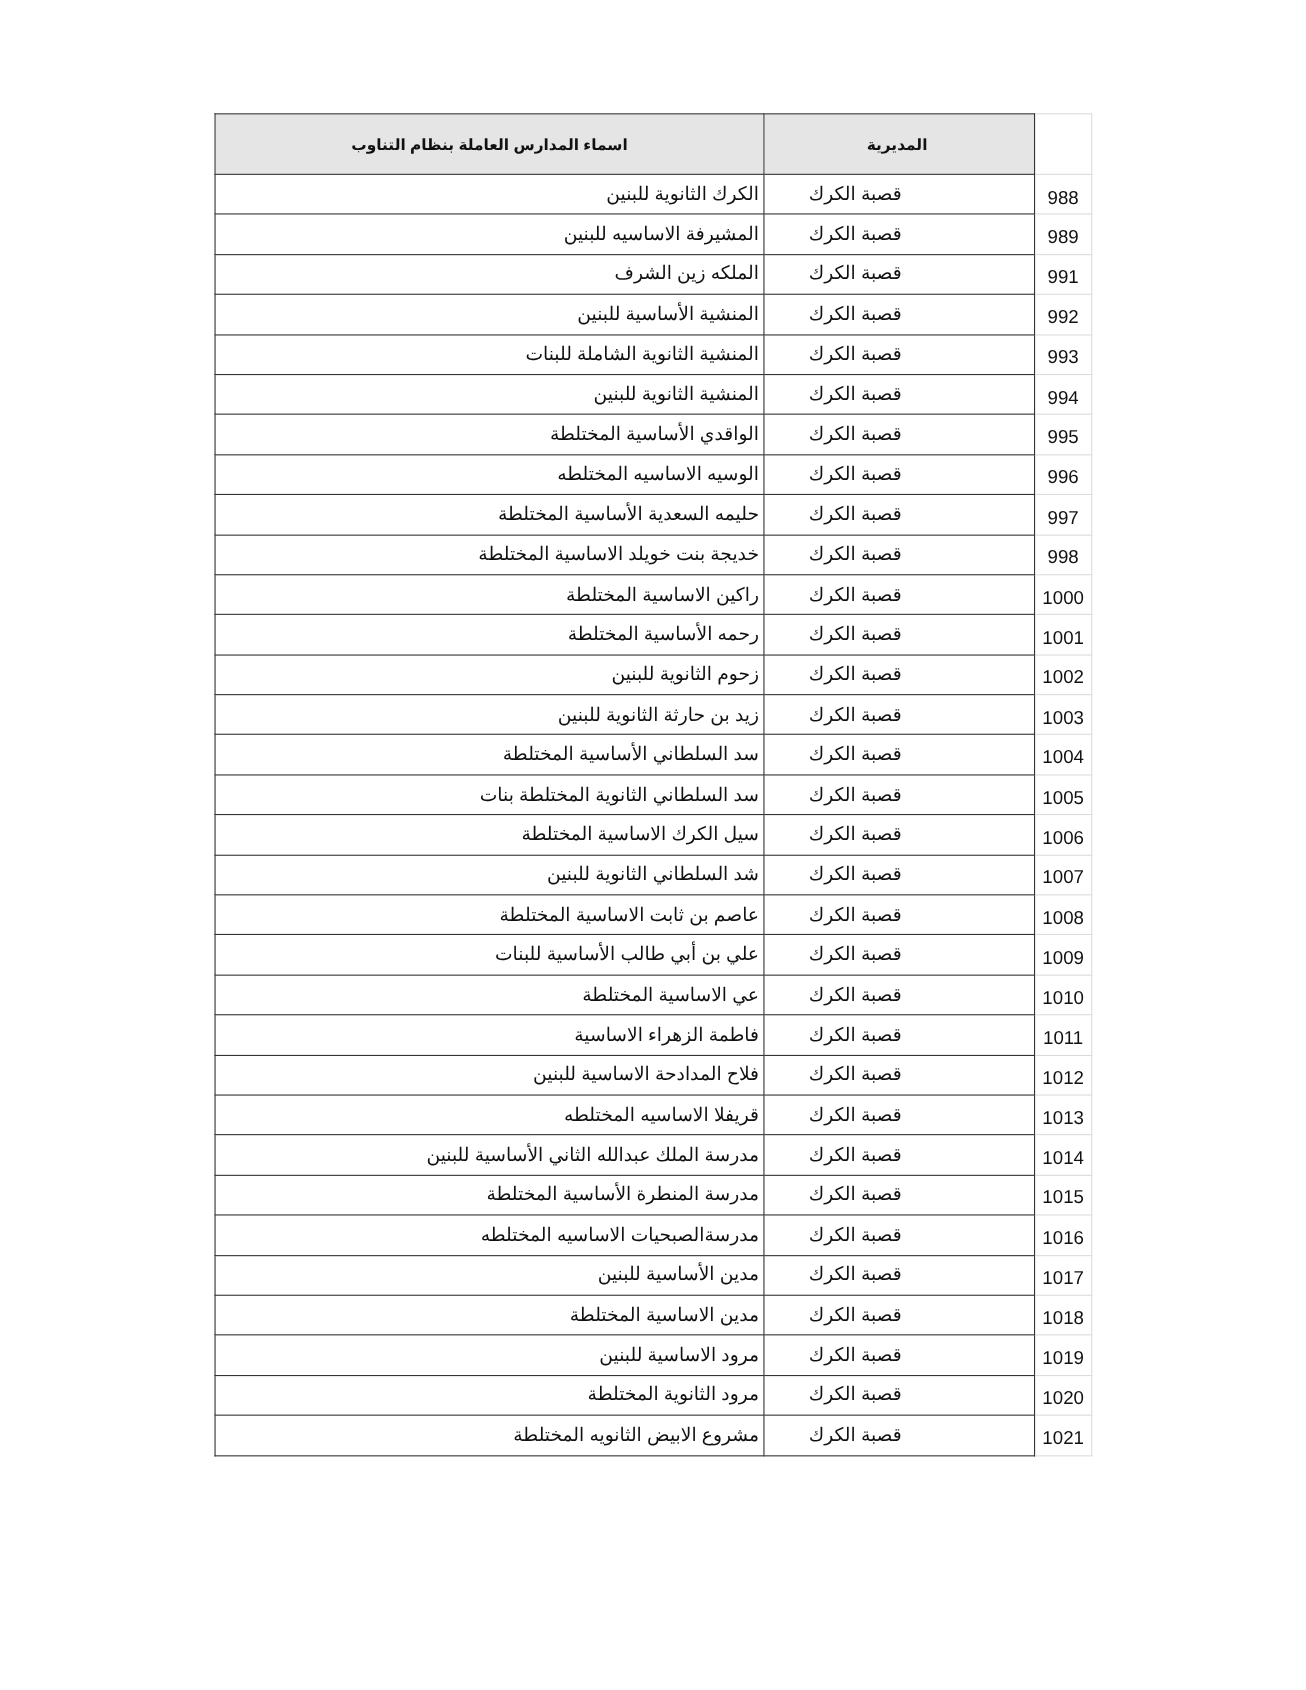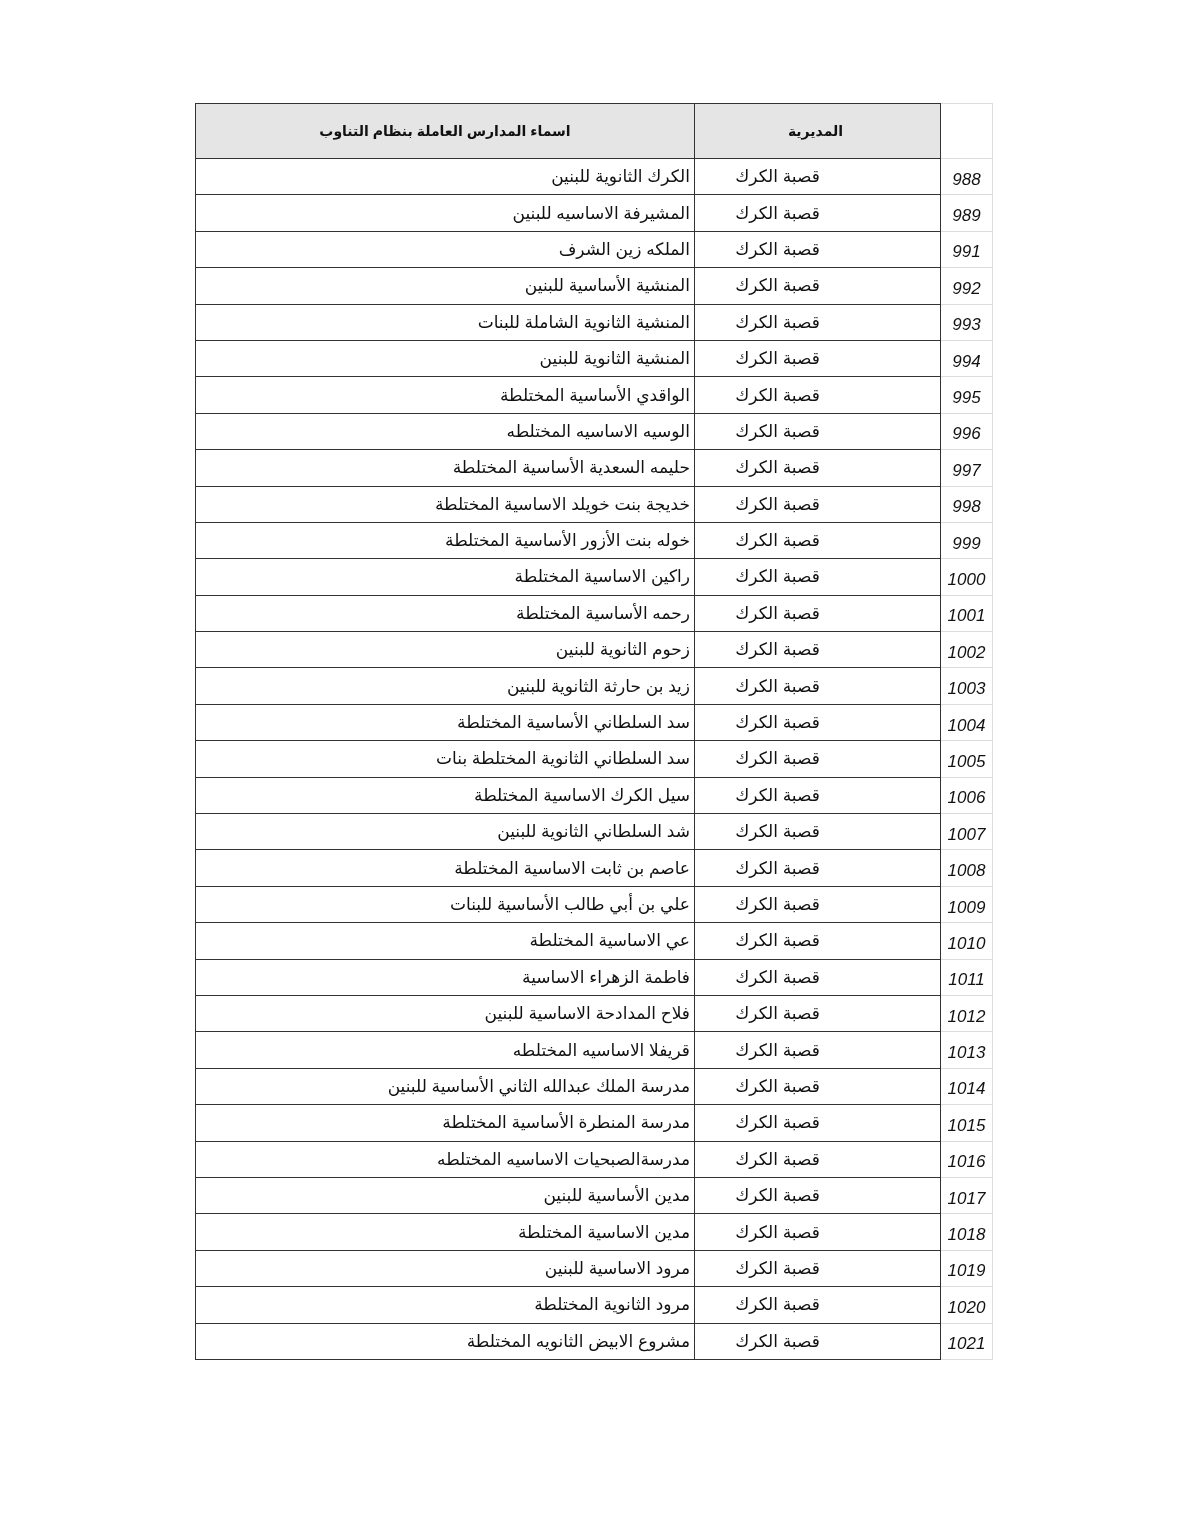--- a/index.html
+++ b/index.html
@@ -4,21 +4,21 @@
   <style>
     html, body { margin: 0; padding: 0; background: #ffffff; }
     body { width: 1187px; height: 1536px; position: relative; overflow: hidden;
            font-family: "Liberation Sans", "DejaVu Sans", sans-serif; color: #111; }
     .sheet { position: absolute; left: 195px; top: 103px; }
     table { border-collapse: collapse; table-layout: fixed; }
     td { padding: 0; height: 35.4px; font-size: 17px; white-space: nowrap; overflow: hidden; }
     .c-name { width: 494px; border: 1.5px solid #333; direction: rtl; text-align: right; padding-right: 4px; }
     .c-dir  { width: 246px; border: 1.5px solid #333; text-align: center; direction: rtl; padding-right: 80px; box-sizing: border-box; }
     .c-num  { width: 52px; border: 1px solid #dcdcdc; border-left: 1.5px solid #333; text-align: center;
-              font-family: "Liberation Sans", sans-serif; font-size: 17px; padding-top: 6px; box-sizing: border-box; font-style: italic; }
+              font-family: "Liberation Sans", sans-serif; font-size: 17px; padding-top: 6px; box-sizing: border-box; }
     tr.head td { height: 54px; }
     tr.head td.c-name, tr.head td.c-dir { background: #e5e5e5; font-weight: bold; font-size: 14px; text-align: center; }
     tr.head td.c-name { padding-right: 0; }
     tr.head td.c-dir { padding-right: 4px; }
     tr.head td.c-num { background: #fff; border-top: 1px solid #dcdcdc; }
   </style>
 </head>
 <body>
 
 <div class="sheet">
@@ -71,25 +71,20 @@
         </tr>
         <tr>
           <td class="c-name">حليمه السعدية الأساسية المختلطة</td>
           <td class="c-dir">قصبة الكرك</td>
           <td class="c-num">997</td>
         </tr>
         <tr>
           <td class="c-name">خديجة بنت خويلد الاساسية المختلطة</td>
           <td class="c-dir">قصبة الكرك</td>
           <td class="c-num">998</td>
-        </tr>
-        <tr>
-          <td class="c-name">خوله بنت الأزور الأساسية المختلطة</td>
-          <td class="c-dir">قصبة الكرك</td>
-          <td class="c-num">999</td>
         </tr>
         <tr>
           <td class="c-name">راكين الاساسية المختلطة</td>
           <td class="c-dir">قصبة الكرك</td>
           <td class="c-num">1000</td>
         </tr>
         <tr>
           <td class="c-name">رحمه الأساسية المختلطة</td>
           <td class="c-dir">قصبة الكرك</td>
           <td class="c-num">1001</td>

